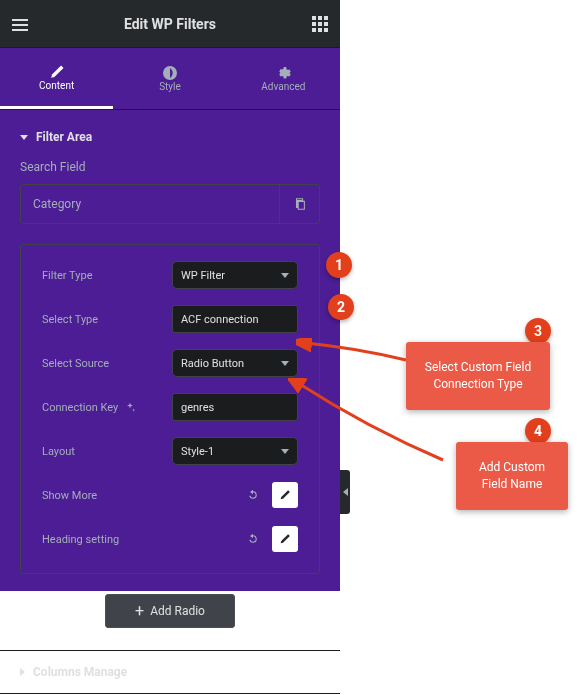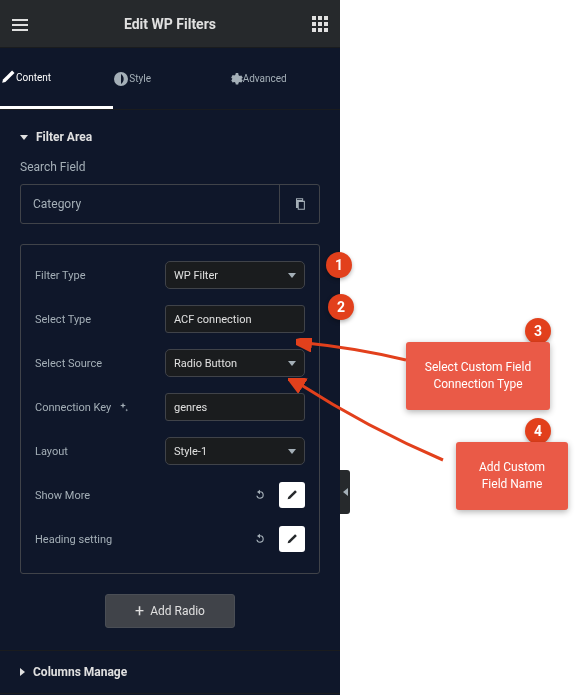--- a/index.html
+++ b/index.html
@@ -1,40 +1,40 @@
 <!DOCTYPE html>
 <html><head>
 <meta charset="utf-8">
 <style>
 *{box-sizing:border-box;margin:0;padding:0;font-family:Roboto,Arial,sans-serif}
 body{width:584px;height:695px;background:#fff;position:relative;overflow:hidden}
-.panel{width:340px;height:695px;background:#0f172a;color:#e0e0e0;font-size:12px;position:relative}
+.panel{width:340px;height:591px;background:#4c1d95;color:#e0e0e0;font-size:12px;position:relative}
 .header{height:48px;display:flex;align-items:center;justify-content:center;background:#26292c;position:relative;border-bottom:1px solid #1a1c1e}
 .header .menu{position:absolute;left:12px;top:16px;cursor:pointer}
 .header .apps{position:absolute;right:12px;top:16px;cursor:pointer}
 .header .menu span,.header .apps span{display:block;width:16px;height:2px;background:#e0e0e0;margin:3px 0}
 .header .apps{width:16px;height:16px;display:grid;grid-template-columns:repeat(3,4px);grid-template-rows:repeat(3,4px);gap:2px;top:16px}
 .header .apps i{background:#e0e0e0;width:4px;height:4px}
 .title{font-size:14px;font-weight:700;color:#e0e0e0}
 .tabs{display:flex;height:62px;border-bottom:1px solid #1a1c1e}
-.tab{flex:1;display:flex;flex-direction:row;align-items:center;cursor:pointer;font-size:10px;color:#a4afb7}
+.tab{flex:1;display:flex;flex-direction:column;align-items:center;justify-content:center;cursor:pointer;font-size:10px;color:#a4afb7}
 .tab svg{width:16px;height:16px;fill:#a4afb7}
 .tab.active{color:#fff;border-bottom:3px solid #fff}
 .tab.active svg{fill:#fff}
 .body{padding:14px 20px}
 .section-head{display:flex;align-items:center;gap:8px;font-weight:700;font-size:12px;color:#e0e0e0;margin:10px 0 16px;cursor:pointer}
 .section-head.top{margin-top:6px}
 .caret{width:0;height:0;border-left:4px solid transparent;border-right:4px solid transparent;border-top:5px solid #e0e0e0}
 .caret.right{border-top:4px solid transparent;border-bottom:4px solid transparent;border-left:5px solid #e0e0e0;border-right:0}
 .label{color:#a4afb7;margin-bottom:10px}
 .item-box{border:1px solid #404349;border-radius:3px;height:40px;display:flex;align-items:center;margin-bottom:20px}
 .item-box .txt{flex:1;padding:0 12px;color:#a4afb7}
 .item-box .copy{width:40px;height:100%;border-left:1px solid #404349;display:flex;align-items:center;justify-content:center;cursor:pointer}
 .item-box .copy svg{width:14px;height:14px;fill:#a4afb7}
-.settings{border:1px solid #404349;border-radius:3px;padding:16px 14px 20px}
+.settings{border:1px solid #404349;border-radius:3px;padding:16px 21px 20px}
 .row{display:flex;align-items:center;margin-bottom:16px;min-height:28px}
 .row:last-child{margin-bottom:0}
 .row-label{width:130px;color:#a4afb7;font-size:11px;display:flex;align-items:center;gap:6px}
 .row-label svg{width:12px;height:12px;fill:#a4afb7}
 .select{flex:1;height:28px;background:#1a1c1e;border:1px solid #404349;border-radius:5px;color:#e0e0e0;padding:0 8px;font-size:11px;display:flex;align-items:center;justify-content:space-between;cursor:pointer}
 .select .dd{width:0;height:0;border-left:4px solid transparent;border-right:4px solid transparent;border-top:5px solid #a4afb7}
 .input{flex:1;height:28px;background:#1a1c1e;border:1px solid #404349;border-radius:3px;color:#e0e0e0;padding:0 8px;font-size:11px;display:flex;align-items:center}
 .row-ctrl{flex:1;display:flex;justify-content:flex-end;gap:0}
 .reset{width:26px;height:26px;display:flex;align-items:center;justify-content:center}
 .reset svg{width:12px;height:12px;fill:#a4afb7}

